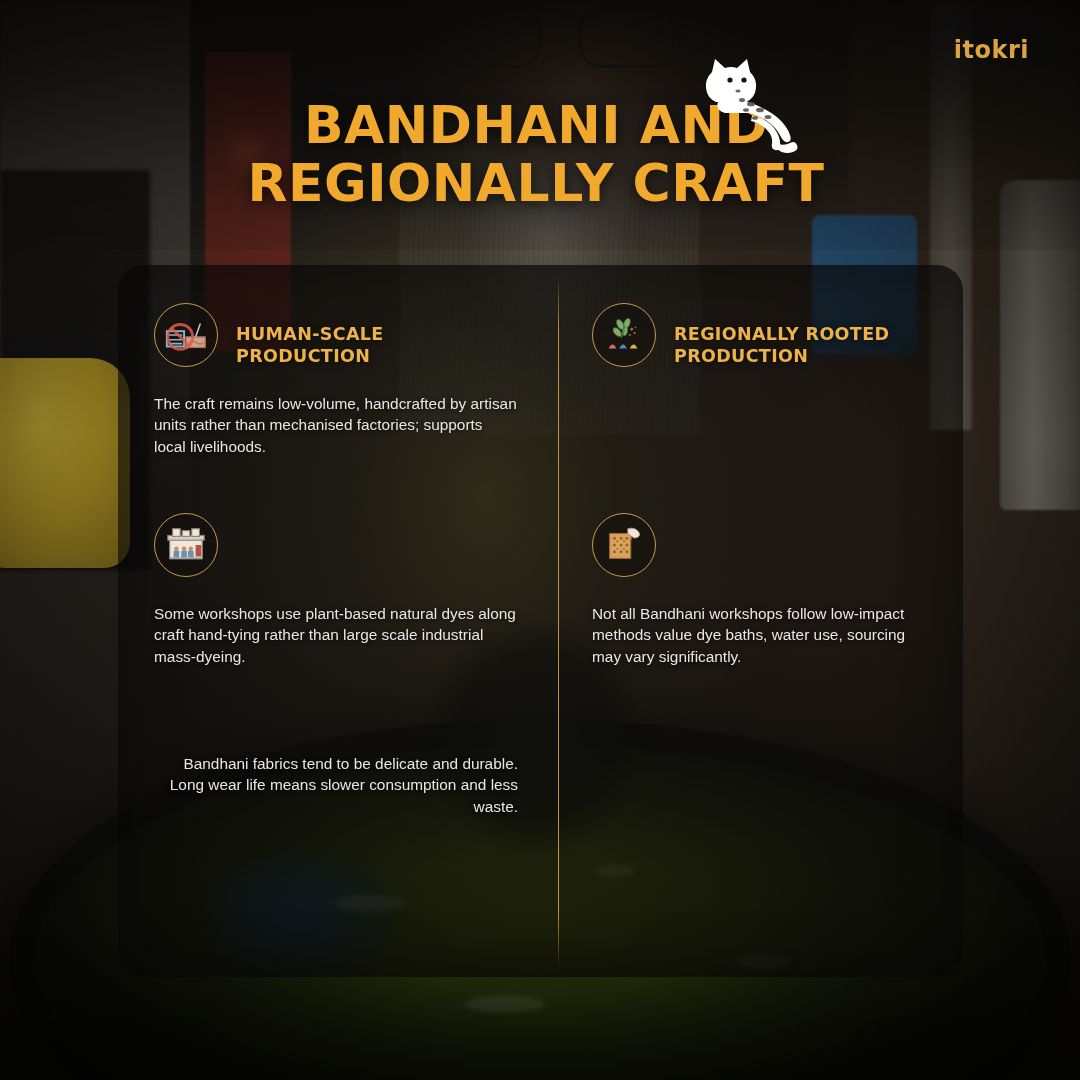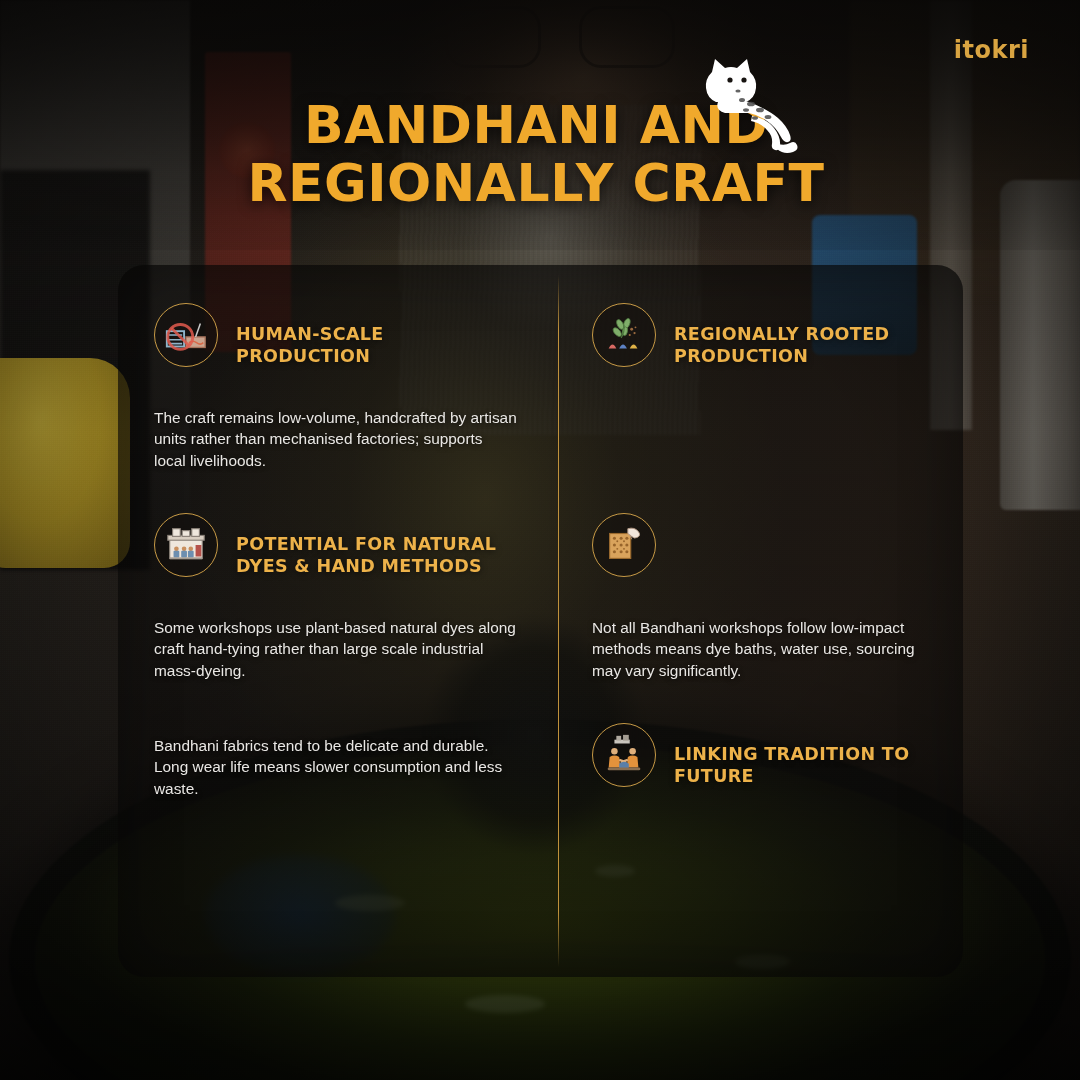--- a/index.html
+++ b/index.html
@@ -199,28 +199,28 @@
     font-size:17.5px;line-height:1.22;font-weight:800;
     letter-spacing:.35px;
     color:#EDB24A;
     text-transform:uppercase;
     font-family:"DejaVu Sans", sans-serif;
     max-width:290px;
     text-shadow:0 1px 6px rgba(0,0,0,.6);
   }
   .cell.col2 .cardtitle{max-width:300px;}
   .cardbody{
-    margin-top:40px;
+    margin-top:26px;
     font-size:15.4px;line-height:1.38;
     color:#E9E7E4;
     max-width:390px;
     text-shadow:0 1px 5px rgba(0,0,0,.7);
   }
   .cell.col2 .cardbody{max-width:405px;}
-  .r3 .cardbody{margin-top:12px;}
+  .r3 .cardbody{margin-top:30px;text-align:right;}
 </style>
 </head>
 <body>
 
 <div id="stage">
 
   <div class="bg-layer bg-base">
     <div class="bg-left-fridge"></div>
     <div class="bg-left-dark"></div>
     <div class="bg-redbox">
@@ -340,21 +340,20 @@
                   <circle cx="29" cy="28" r="2.4"></circle>
                 </g>
               <g fill="#6d8fb0">
                   <rect x="11" y="30" width="6" height="7" rx="1"></rect>
                   <rect x="19" y="30" width="6" height="7" rx="1"></rect>
                   <rect x="26" y="30" width="6" height="7" rx="1"></rect>
                 </g>
               <rect x="7" y="37" width="34" height="2" fill="#a39a90"></rect>
             </svg>
           </div>
-          <div class="cardtitle">POTENTIAL FOR NATURAL DYES &amp; HAND METHODS</div>
         </div>
         <div class="cardbody">Some workshops use plant-based natural dyes along craft hand-tying rather than large scale industrial mass-dyeing.</div>
       </div>
 
       <div class="cell r2 col2">
         <div class="cardhead">
           <div class="iconwrap">
             <svg viewBox="0 0 48 48" width="46" height="46">
               <rect x="9" y="12" width="22" height="26" fill="#d9a35c" stroke="#9a6a2e" stroke-width="1.2"></rect>
               <g fill="#8c5a23" opacity=".85">
@@ -370,47 +369,25 @@
                 <circle cx="17" cy="20" r="1"></circle>
                   <circle cx="24" cy="20" r="1"></circle>
                 <circle cx="17" cy="28" r="1"></circle>
                   <circle cx="24" cy="28" r="1"></circle>
               </g>
               <path d="M28 7 q7 -2 11 3 q3 4 -1 6 q-3 2 -6 -1 l-4 -3 z" fill="#f1e5da" stroke="#b49a86" stroke-width="1"></path>
               <path d="M30 13 l2 5" stroke="#b49a86" stroke-width="1"></path>
             </svg>
           </div>
         </div>
-        <div class="cardbody">Not all Bandhani workshops follow low-impact methods means dye baths, water use, sourcing may vary significantly.</div>
+        <div class="cardbody">Not all Bandhani workshops follow low-impact methods value dye baths, water use, sourcing may vary significantly.</div>
       </div>
 
       <div class="cell r3 col1">
         <div class="cardbody">Bandhani fabrics tend to be delicate and durable. Long wear life means slower consumption and less waste.</div>
       </div>
 
       <div class="cell r3 col2">
-        <div class="cardhead">
-          <div class="iconwrap">
-            <svg viewBox="0 0 48 48" width="46" height="46">
-              <rect x="14" y="8" width="16" height="4" fill="#c9c4bd"></rect>
-              <rect x="16" y="4" width="5" height="5" fill="#b0a99f"></rect>
-              <rect x="23" y="3" width="6" height="6" fill="#a39c92"></rect>
-              <g>
-                <circle cx="14" cy="20" r="3.4" fill="#e0b07c"></circle>
-                <path d="M9 26 q5 -3 10 0 l1 11 l-12 0 z" fill="#e3923c"></path>
-                <path d="M19 29 q5 1 7 4" stroke="#e0b07c" stroke-width="2.4" fill="none"></path>
-              </g>
-              <g>
-                <circle cx="33" cy="20" r="3.4" fill="#e0b07c"></circle>
-                <path d="M28 26 q5 -3 10 0 l1 11 l-12 0 z" fill="#e3923c"></path>
-                <path d="M28 29 q-5 1 -7 4" stroke="#e0b07c" stroke-width="2.4" fill="none"></path>
-              </g>
-              <path d="M19 33 q5 -4 10 0 l0 5 l-10 0 z" fill="#5a7fa8"></path>
-              <rect x="7" y="37" width="34" height="3" rx="1.4" fill="#8a6f52"></rect>
-            </svg>
-          </div>
-          <div class="cardtitle">LINKING TRADITION TO FUTURE</div>
-        </div>
       </div>
 
     </div>
   </div>
 </div>
 
 </body></html>

